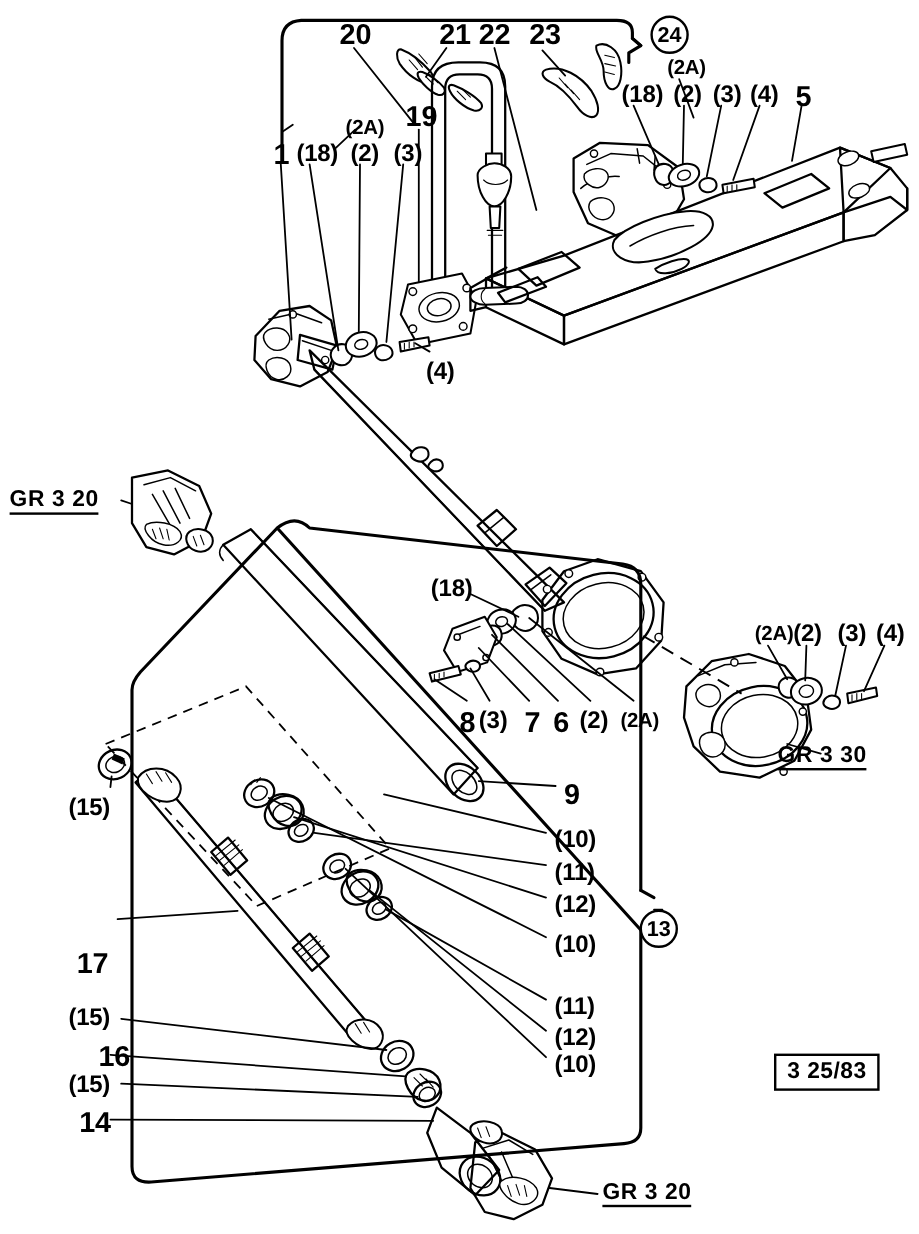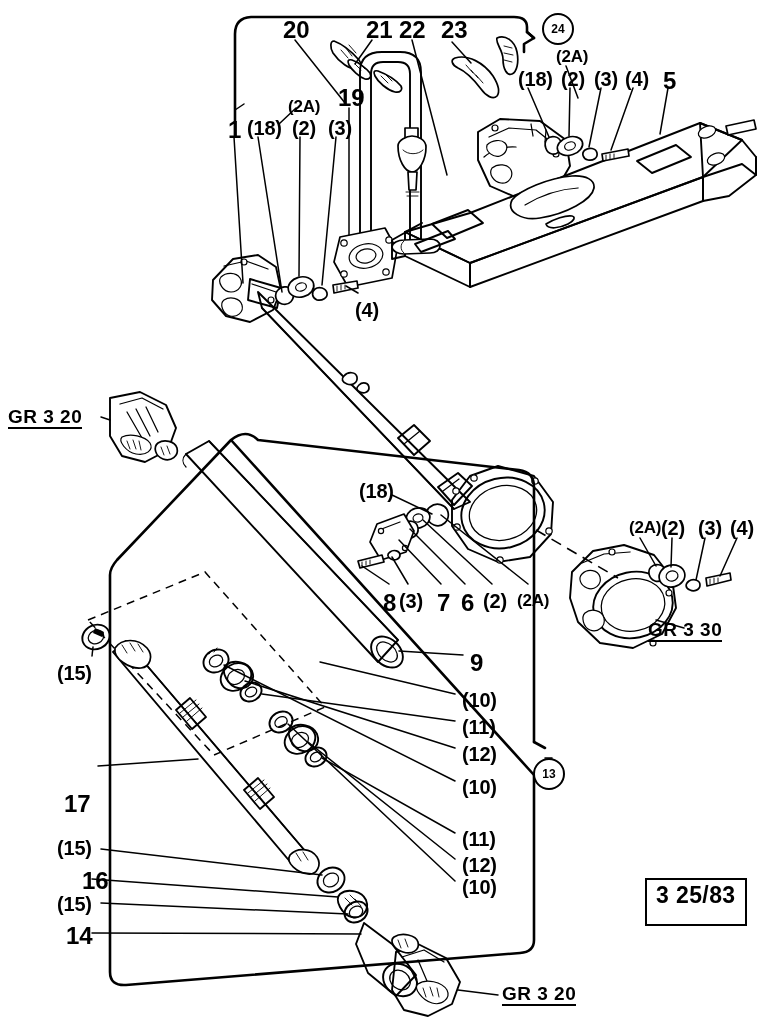--- a/index.html
+++ b/index.html
@@ -37,33 +37,33 @@
     padding-bottom:1px;
     letter-spacing:0.5px;
   }
   .circnum{
     position:absolute;
     width:28px;height:28px;
     border:2.3px solid #000;
     border-radius:50%;
     font-family:"Liberation Sans", sans-serif;
     font-weight:700;
-    font-size:12px;
+    font-size:18px;
     color:#000;
     display:flex;align-items:center;justify-content:center;
     background:#fff;
     line-height:1;
   }
   .datebox{
     position:absolute;
     border:2.5px solid #000;
-    padding:2px 9px 16px 9px;
+    padding:2px 9px 3px 9px;
     font-family:"Liberation Sans", sans-serif;
     font-weight:700;
-    font-size:23px;
+    font-size:19px;
     color:#000;
     background:#fff;
     letter-spacing:0.4px;
     line-height:1.15;
   }
 </style>
 </head>
 <body>
 
 <div id="page">

